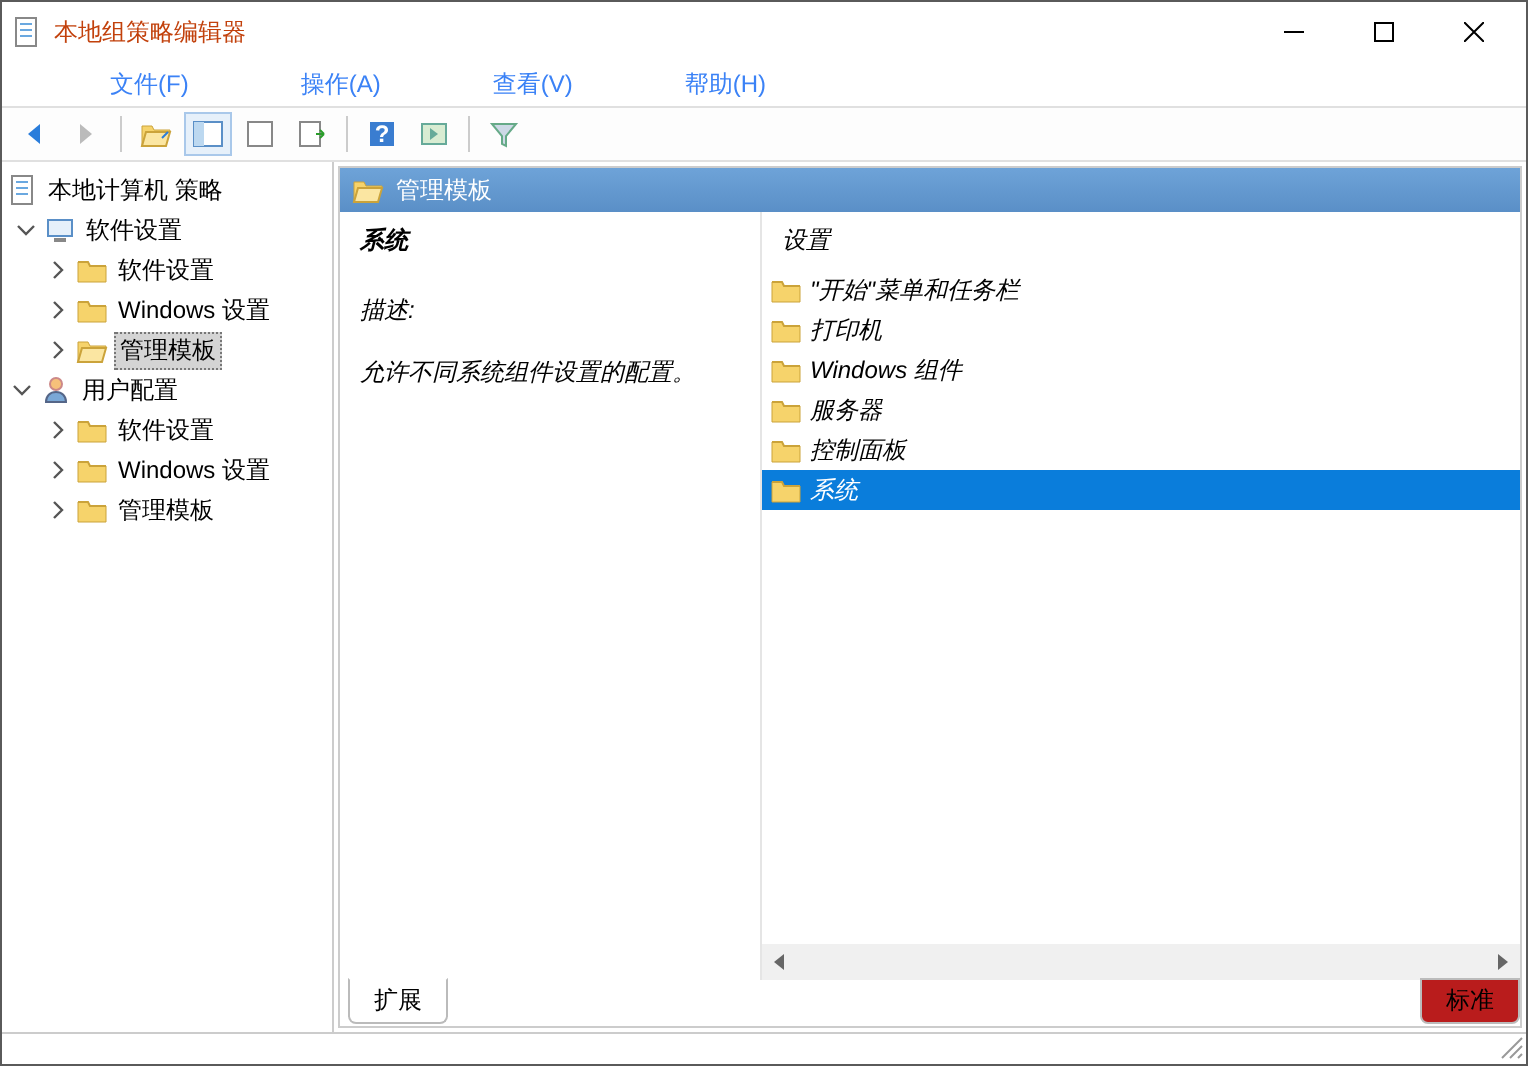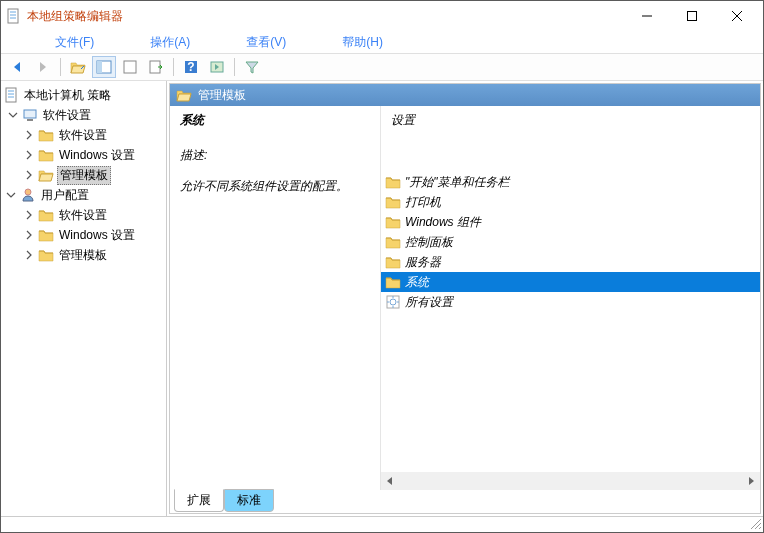--- a/index.html
+++ b/index.html
@@ -20,31 +20,31 @@
 .tree-row .tw { width: 12px; display: flex; align-items: center; justify-content: center; }
 .tree-row.selected .lbl { background: #d4d4d4; border: 1px dotted #777; padding: 0 2px; }
 .tree-row .lbl { padding: 0 2px; }
 .fi { width: 16px; height: 16px; flex: 0 0 16px; }
 .right { flex: 1; display: flex; flex-direction: column; border: 1px solid #ccc; margin: 2px; min-width: 0; }
 .rhead { background: linear-gradient(#6ea3d8, #5a8fc7); color: #fff; height: 22px; display: flex; align-items: center; padding: 0 6px; gap: 6px; }
 .rbody { flex: 1; display: flex; min-height: 0; font-style: italic; }
 .desc { width: 210px; padding: 6px 10px; }
 .desc .sel { font-weight: bold; margin-bottom: 18px; }
 .desc .dl { margin-top: 14px; }
-.list { flex: 1; display: flex; flex-direction: column; border-left: 1px solid #e5e5e5; min-width: 0; gap: 37px; }
+.list { flex: 1; display: flex; flex-direction: column; border-left: 1px solid #e5e5e5; min-width: 0; }
 .listhdr { padding: 6px 10px; }
 .listitems { flex: 1; overflow: auto; }
 .li-row { display: flex; align-items: center; height: 20px; padding: 0 4px; gap: 4px; }
 .li-row.sel { background: #0a7ddb; color: #fff; }
 .hscroll { height: 18px; background: #f0f0f0; display: flex; align-items: center; }
 .hscroll .arrow { width: 18px; height: 18px; display: flex; align-items: center; justify-content: center; background: #f0f0f0; }
 .hscroll .track { flex: 1; height: 18px; background: #f0f0f0; }
-.tabs { height: 24px; display: flex; align-items: flex-start; padding-left: 4px; margin-top: -1px; }
+.tabs { height: 24px; display: flex; align-items: flex-start; padding-left: 4px; margin-top: -1px; justify-content: space-between; }
 .tab { border: 1px solid #bbb; border-top: 1px solid #fff; border-radius: 0 0 4px 4px; padding: 2px 12px; background: #fff; position: relative; z-index: 2; }
-.tab.inactive { background: #7dd3fc; border-top-color: #bbb; margin-top: 0; }
+.tab.inactive { background: #b91c1c; border-top-color: #bbb; margin-top: 0; }
 .statusbar { height: 16px; border-top: 1px solid #ccc; }
 .statusbar .grip { float: right; width: 14px; height: 14px; }
 
 .folder { fill: #f6d36b; stroke: #cba33a; stroke-width: 0.5; }
 </style>
 </head>
 <body>
 
 <svg width="0" height="0" style="position:absolute">
   <defs>
@@ -297,39 +297,33 @@
             <div class="li-row">
               <svg class="fi">
                 <use href="#folder-closed"></use>
               </svg>
               <span>Windows 组件</span>
             </div>
             <div class="li-row">
               <svg class="fi">
                 <use href="#folder-closed"></use>
               </svg>
+              <span>服务器</span>
+            </div>
+            <div class="li-row">
+              <svg class="fi">
+                <use href="#folder-closed"></use>
+              </svg>
               <span>控制面板</span>
             </div>
-            <div class="li-row">
-              <svg class="fi">
-                <use href="#folder-closed"></use>
-              </svg>
-              <span>服务器</span>
-            </div>
             <div class="li-row sel">
               <svg class="fi">
                 <use href="#folder-closed"></use>
               </svg>
               <span>系统</span>
-            </div>
-            <div class="li-row">
-              <svg class="fi">
-                <use href="#settings-icon"></use>
-              </svg>
-              <span>所有设置</span>
             </div>
           </div>
         <div class="hscroll">
           <div class="arrow">
               <svg width="8" height="8">
                 <path d="M6 0L1 4l5 4z" fill="#666"></path>
               </svg>
             </div>
           <div class="track"></div>
           <div class="arrow">

